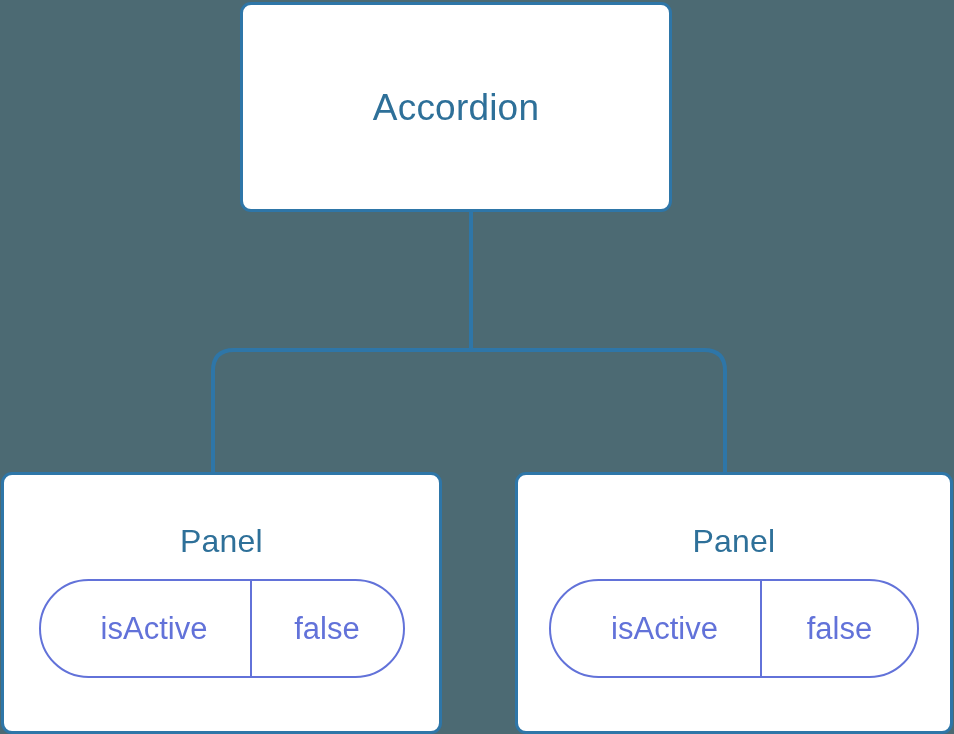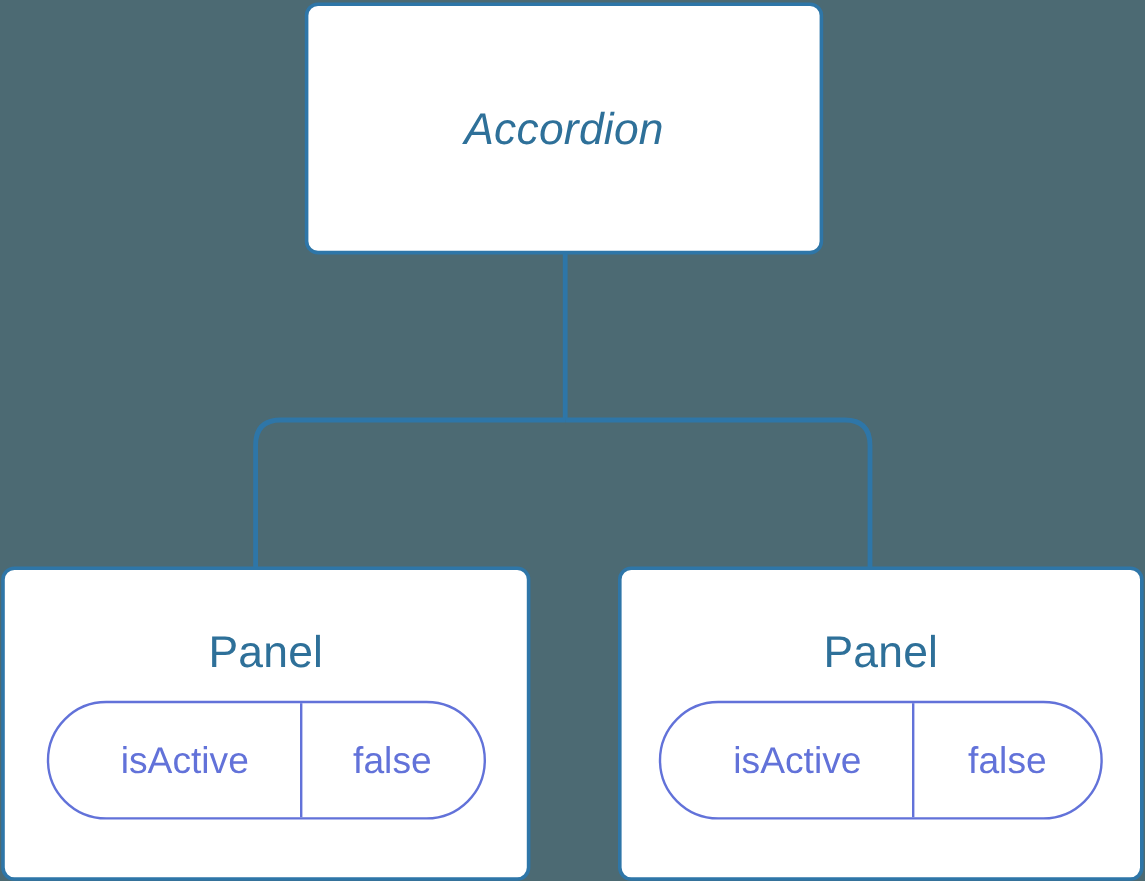--- a/index.html
+++ b/index.html
@@ -36,26 +36,25 @@
     box-sizing: border-box;
     background: #ffffff;
     border: 3px solid #2e76a8;
     border-radius: 11px;
     display: flex;
     flex-direction: column;
     align-items: center;
   }
 
   .node-root {
-    left: 254px;
+    left: 240px;
     top: 2px;
     width: 432px;
     height: 210px;
     justify-content: center;
-    font-style: italic;
   }
 
   .node-child-left {
     left: 1px;
     top: 472px;
     width: 441px;
     height: 262px;
     border-radius: 11px;
   }
 
@@ -70,21 +69,21 @@
   .node-title {
     color: #2e7099;
     font-size: 37px;
     line-height: 1;
     letter-spacing: 0.2px;
     white-space: nowrap;
   }
 
   .node-child-left .node-title,
   .node-child-right .node-title {
-    font-size: 37px;
+    font-size: 32px;
     margin-top: 50px;
   }
 
   
   .prop-pill {
     box-sizing: border-box;
     margin-top: 22px;
     height: 99px;
     border: 2px solid #6272d9;
     border-radius: 52px;

